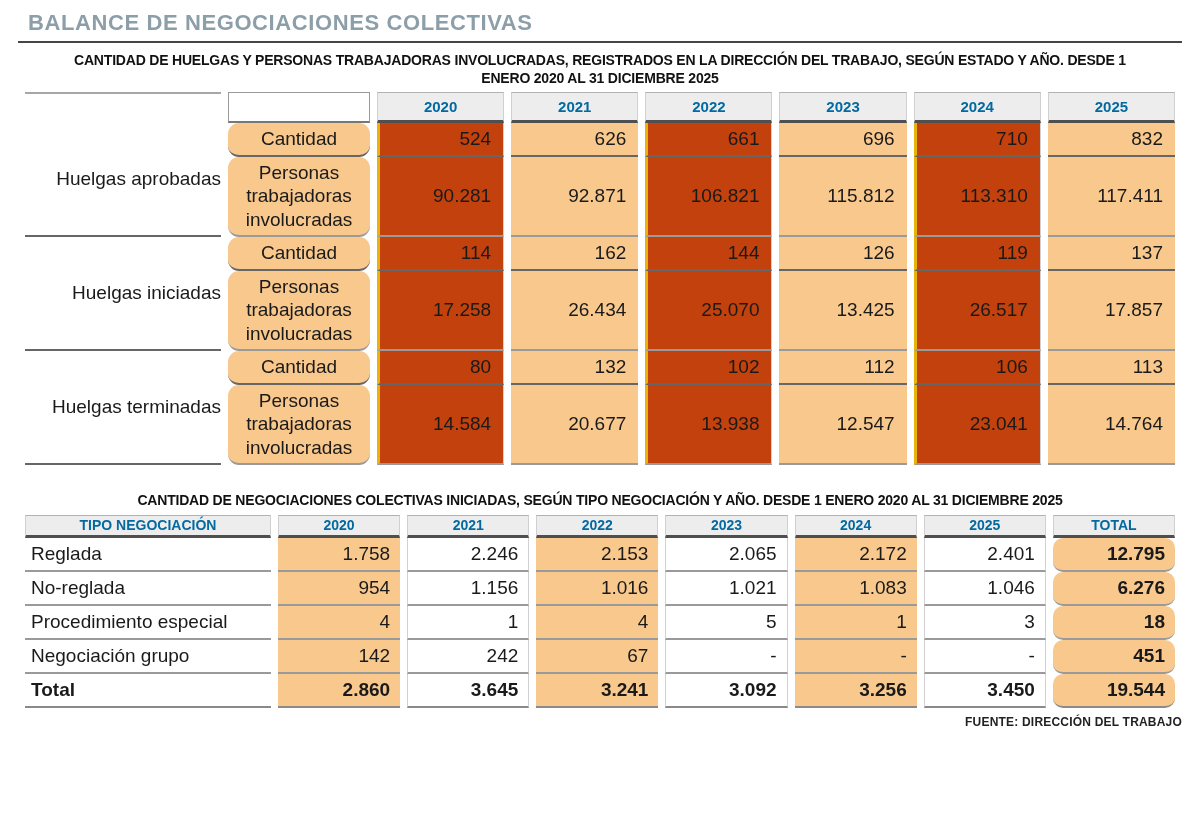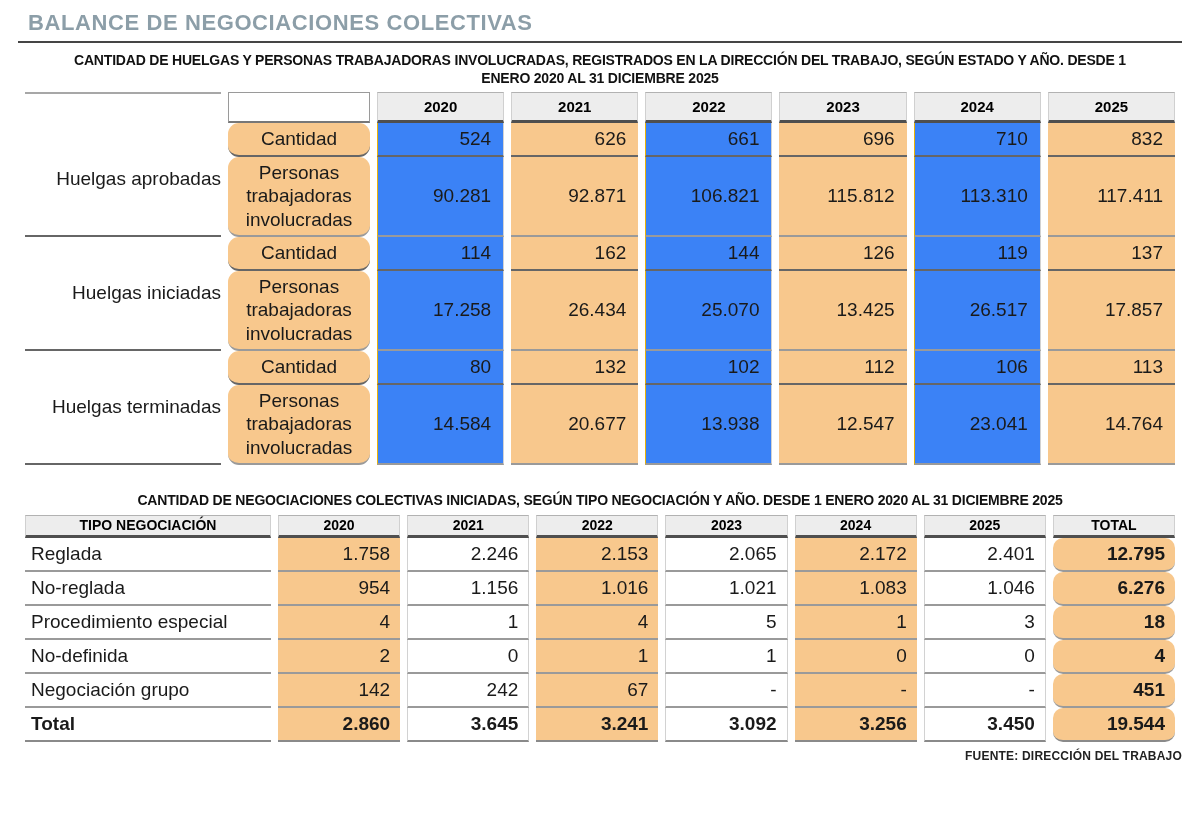--- a/index.html
+++ b/index.html
@@ -44,35 +44,35 @@
     background:#fff;border:1px solid #9a9a9a;border-bottom:2px solid #777;
     height:31px;
   }
   .t1 th.yr,
   .t2 th{
     background:var(--header-bg);
     border-top:1px solid #b2b2b2;
     border-left:1px solid #d0d0d0;
     border-right:1px solid #d0d0d0;
     border-bottom:3px solid #4f4f4f;
-    font-size:15px;font-weight:bold;color:#000000;
+    font-size:15px;font-weight:bold;color:#0369a1;
     height:23px;text-align:center;vertical-align:middle;
   }
   .t1 td{font-size:19px;vertical-align:middle;}
   .t1 td.group-label{
     text-align:right;padding-left:14px;
     border-bottom:2px solid #9a9a9a;
   }
   .t1 td.sub-label{
     text-align:center;background:var(--orange);
     line-height:1.22;padding:2px 4px;border-radius:11px;
   }
   .t1 td.val{
-    text-align:right;padding-right:12px;background:#3b82f6;
-    border-left:1px solid #eab308;border-right:1px solid #d2d2d2;
+    text-align:right;padding-right:12px;background:#c2410c;
+    border-left:3px solid #eab308;border-right:1px solid #d2d2d2;
   }
   .t1 td.hl{background:var(--orange);border-left:none;border-right:none;}
   .t1 tr.r-cant td{border-bottom:2px solid #666;height:34px;}
   .t1 tr.r-pers td{border-bottom:2px solid #9a9a9a;height:80px;}
 
   .t1-wrap{margin-bottom:27px;}
 
   
   .t2 th{font-size:14px;}
   .t2 td{
@@ -246,30 +246,20 @@
           <td class="lbl">Procedimiento especial</td>
           <td class="num hl">4</td>
           <td class="num">1</td>
           <td class="num hl">4</td>
           <td class="num">5</td>
           <td class="num hl">1</td>
           <td class="num">3</td>
           <td class="num hl tot">18</td>
         </tr>
         <tr>
-          <td class="lbl">No-definida</td>
-          <td class="num hl">2</td>
-          <td class="num">0</td>
-          <td class="num hl">1</td>
-          <td class="num">1</td>
-          <td class="num hl">0</td>
-          <td class="num">0</td>
-          <td class="num hl tot">4</td>
-        </tr>
-        <tr>
           <td class="lbl">Negociación grupo</td>
           <td class="num hl">142</td>
           <td class="num">242</td>
           <td class="num hl">67</td>
           <td class="num">-</td>
           <td class="num hl">-</td>
           <td class="num">-</td>
           <td class="num hl tot">451</td>
         </tr>
         <tr class="total">

